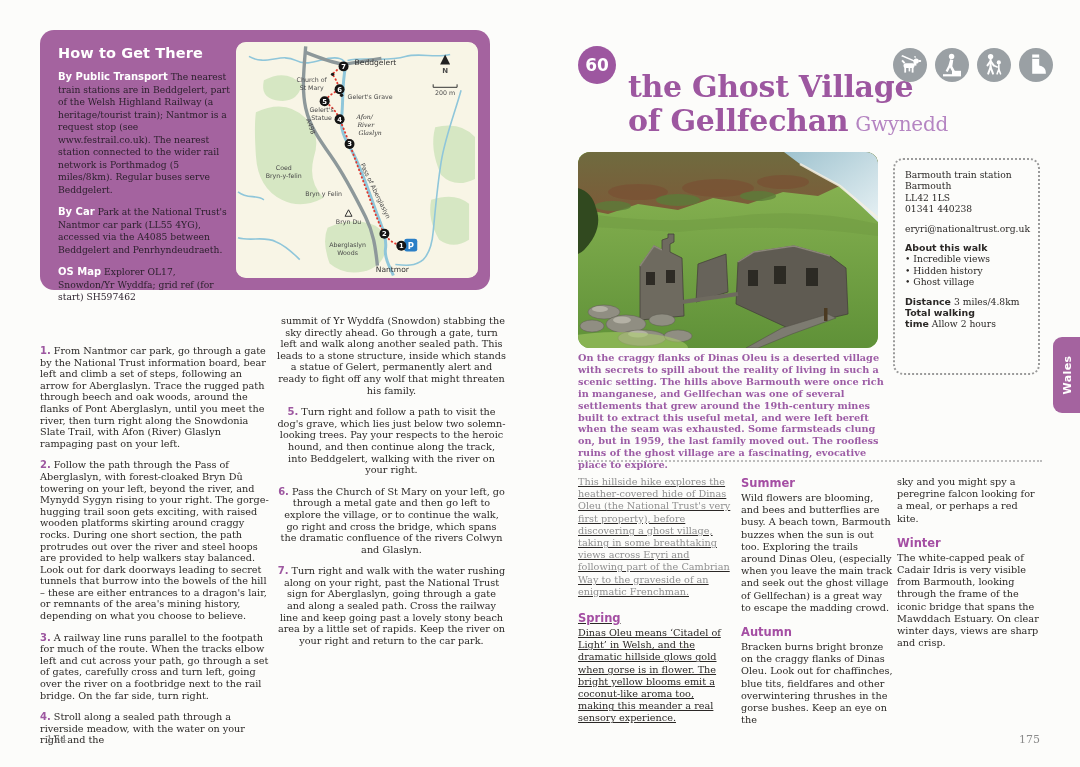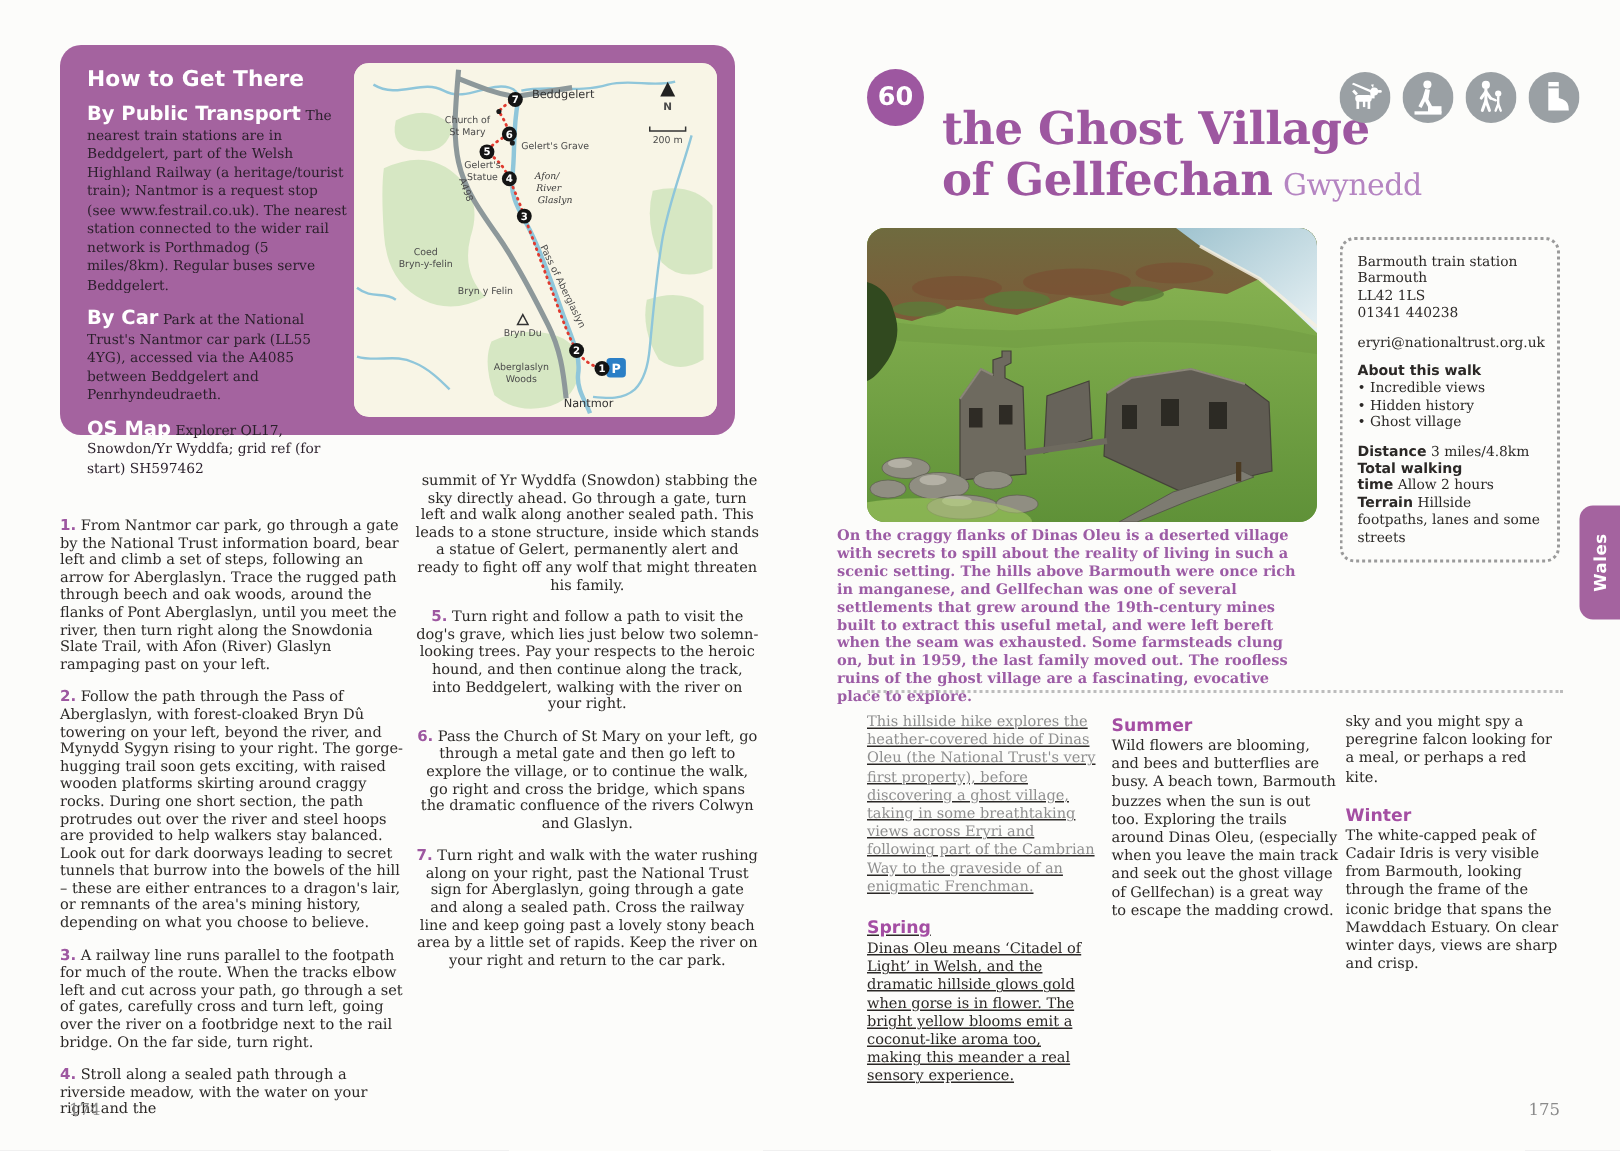--- a/index.html
+++ b/index.html
@@ -4,21 +4,21 @@
 <style>
   html,body{margin:0;padding:0;background:#e8e8e8;}
   .canvas{position:relative;width:1080px;height:767px;background:#fcfcfa;overflow:hidden;
           font-family:"DejaVu Serif",serif;color:#2b2826;}
 
   
   .htgt{position:absolute;left:40px;top:30px;width:450px;height:260px;background:#a4639f;border-radius:14px;}
   .htgt-text{position:absolute;left:18px;top:15px;width:174px;}
   .htgt-text h2{margin:0 0 10px;font:bold 14.5px "DejaVu Sans",sans-serif;color:#fff;letter-spacing:.1px;}
   .htgt-text p{margin:0 0 10px;font-size:9.2px;line-height:12.5px;color:#2a1f2b;}
-  .htgt-text b{font-family:"DejaVu Sans",sans-serif;font-weight:bold;font-size:13px;color:#fff;padding-right:3px;}
+  .htgt-text b{font-family:"DejaVu Sans",sans-serif;font-weight:bold;font-size:10px;color:#fff;padding-right:3px;}
   .map-card{position:absolute;left:196px;top:12px;width:242px;height:236px;border-radius:10px;overflow:hidden;background:#f8f5e6;}
   .map-card svg{display:block;}
 
   .col{position:absolute;top:315px;width:229px;font-size:9.7px;line-height:11.6px;}
   .col-a{left:40px;margin-top:30px;} .col-b{left:277px;text-align:center;}
   .step{margin:0 0 10px;}
   .stepnum{font-family:"DejaVu Sans",sans-serif;font-weight:bold;font-size:10px;color:#9d57a0;margin-right:3px;}
 
   .pagenum{position:absolute;bottom:21px;font-size:11px;color:#8b8b8b;}
   .pn-left{left:46px;} .pn-right{right:40px;}
@@ -34,21 +34,21 @@
 
   .photo{position:absolute;left:578px;top:152px;width:300px;height:196px;border-radius:12px;overflow:hidden;background:#7ea84d;}
 
   .infobox{position:absolute;left:893px;top:158px;width:147px;height:217px;box-sizing:border-box;
            border:2px dotted #9a9a9a;border-radius:10px;padding:9px 10px;font-size:9.2px;line-height:11.4px;color:#2b2826;}
   .infobox .gap{height:8px;}
   .infobox .sans{font-family:"DejaVu Sans",sans-serif;font-weight:bold;font-size:9.4px;}
   .infobox .bullet::before{content:"• ";}
   .infobox .statline b{font-family:"DejaVu Sans",sans-serif;font-weight:bold;font-size:9.4px;padding-right:3px;}
 
-  .intro{position:absolute;left:558px;top:352px;width:316px;margin:0;
+  .intro{position:absolute;left:578px;top:352px;width:316px;margin:0;
          font-weight:bold;font-size:9.7px;line-height:11.9px;color:#9c5ca5;}
   .divider{position:absolute;left:578px;top:460px;width:464px;height:0;border-top:2px dotted #bcbcbc;}
 
   .scol{position:absolute;top:476px;font-size:9.7px;line-height:12.2px;}
   .scol-1{left:578px;width:153px;text-decoration:underline;} .scol-2{left:741px;width:152px;} .scol-3{left:897px;width:143px;}
   .overview{margin:0 0 13px;color:#8f8f8f;}
   .season h3{margin:0 0 2px;font:bold 11.5px "DejaVu Sans",sans-serif;color:#a44ea3;}
   .season p{margin:0 0 11px;}
 
   .tab{position:absolute;left:1053px;top:337px;width:27px;height:76px;background:#a4639f;border-radius:9px 0 0 9px;}
@@ -304,38 +304,41 @@
     <div class="gap"></div>
     <div>eryri@nationaltrust.org.uk</div>
     <div class="gap"></div>
     <div class="sans">About this walk</div>
     <div class="bullet">Incredible views</div>
     <div class="bullet">Hidden history</div>
     <div class="bullet">Ghost village</div>
     <div class="gap"></div>
     <div class="statline"><b>Distance</b><span>3 miles/4.8km</span></div>
     <div class="statline"><b>Total walking time</b><span>Allow 2 hours</span></div>
-    <div class="statline"><b>Terrain</b><span>Hillside footpaths, lanes and some streets</span></div>
   </div>
 
   <p class="intro">On the craggy flanks of Dinas Oleu is a deserted village with secrets to spill about the reality of living in such a scenic setting. The hills above Barmouth were once rich in manganese, and Gellfechan was one of several settlements that grew around the 19th-century mines built to extract this useful metal, and were left bereft when the seam was exhausted. Some farmsteads clung on, but in 1959, the last family moved out. The roofless ruins of the ghost village are a fascinating, evocative place to explore.</p>
   <div class="divider"></div>
 
   <div class="scol scol-1">
     <p class="overview">This hillside hike explores the heather-covered hide of Dinas Oleu (the National Trust's very first property), before discovering a ghost village, taking in some breathtaking views across Eryri and following part of the Cambrian Way to the graveside of an enigmatic Frenchman.</p>
     <div class="season">
       <h3>Spring</h3>
       <p>Dinas Oleu means ‘Citadel of Light’ in Welsh, and the dramatic hillside glows gold when gorse is in flower. The bright yellow blooms emit a coconut-like aroma too, making this meander a real sensory experience.</p>
     </div>
   </div>
   <div class="scol scol-2">
     <div class="season">
       <h3>Summer</h3>
       <p>Wild flowers are blooming, and bees and butterflies are busy. A beach town, Barmouth buzzes when the sun is out too. Exploring the trails around Dinas Oleu, (especially when you leave the main track and seek out the ghost village of Gellfechan) is a great way to escape the madding crowd.</p>
     </div>
+    <div class="season">
+      <h3>Autumn</h3>
+      <p>Bracken burns bright bronze on the craggy flanks of Dinas Oleu. Look out for chaffinches, blue tits, fieldfares and other overwintering thrushes in the gorse bushes. Keep an eye on the</p>
+    </div>
   </div>
   <div class="scol scol-3">
     <div class="season">
       <p>sky and you might spy a peregrine falcon looking for a meal, or perhaps a red kite.</p>
     </div>
     <div class="season">
       <h3>Winter</h3>
       <p>The white-capped peak of Cadair Idris is very visible from Barmouth, looking through the frame of the iconic bridge that spans the Mawddach Estuary. On clear winter days, views are sharp and crisp.</p>
     </div>
   </div>

